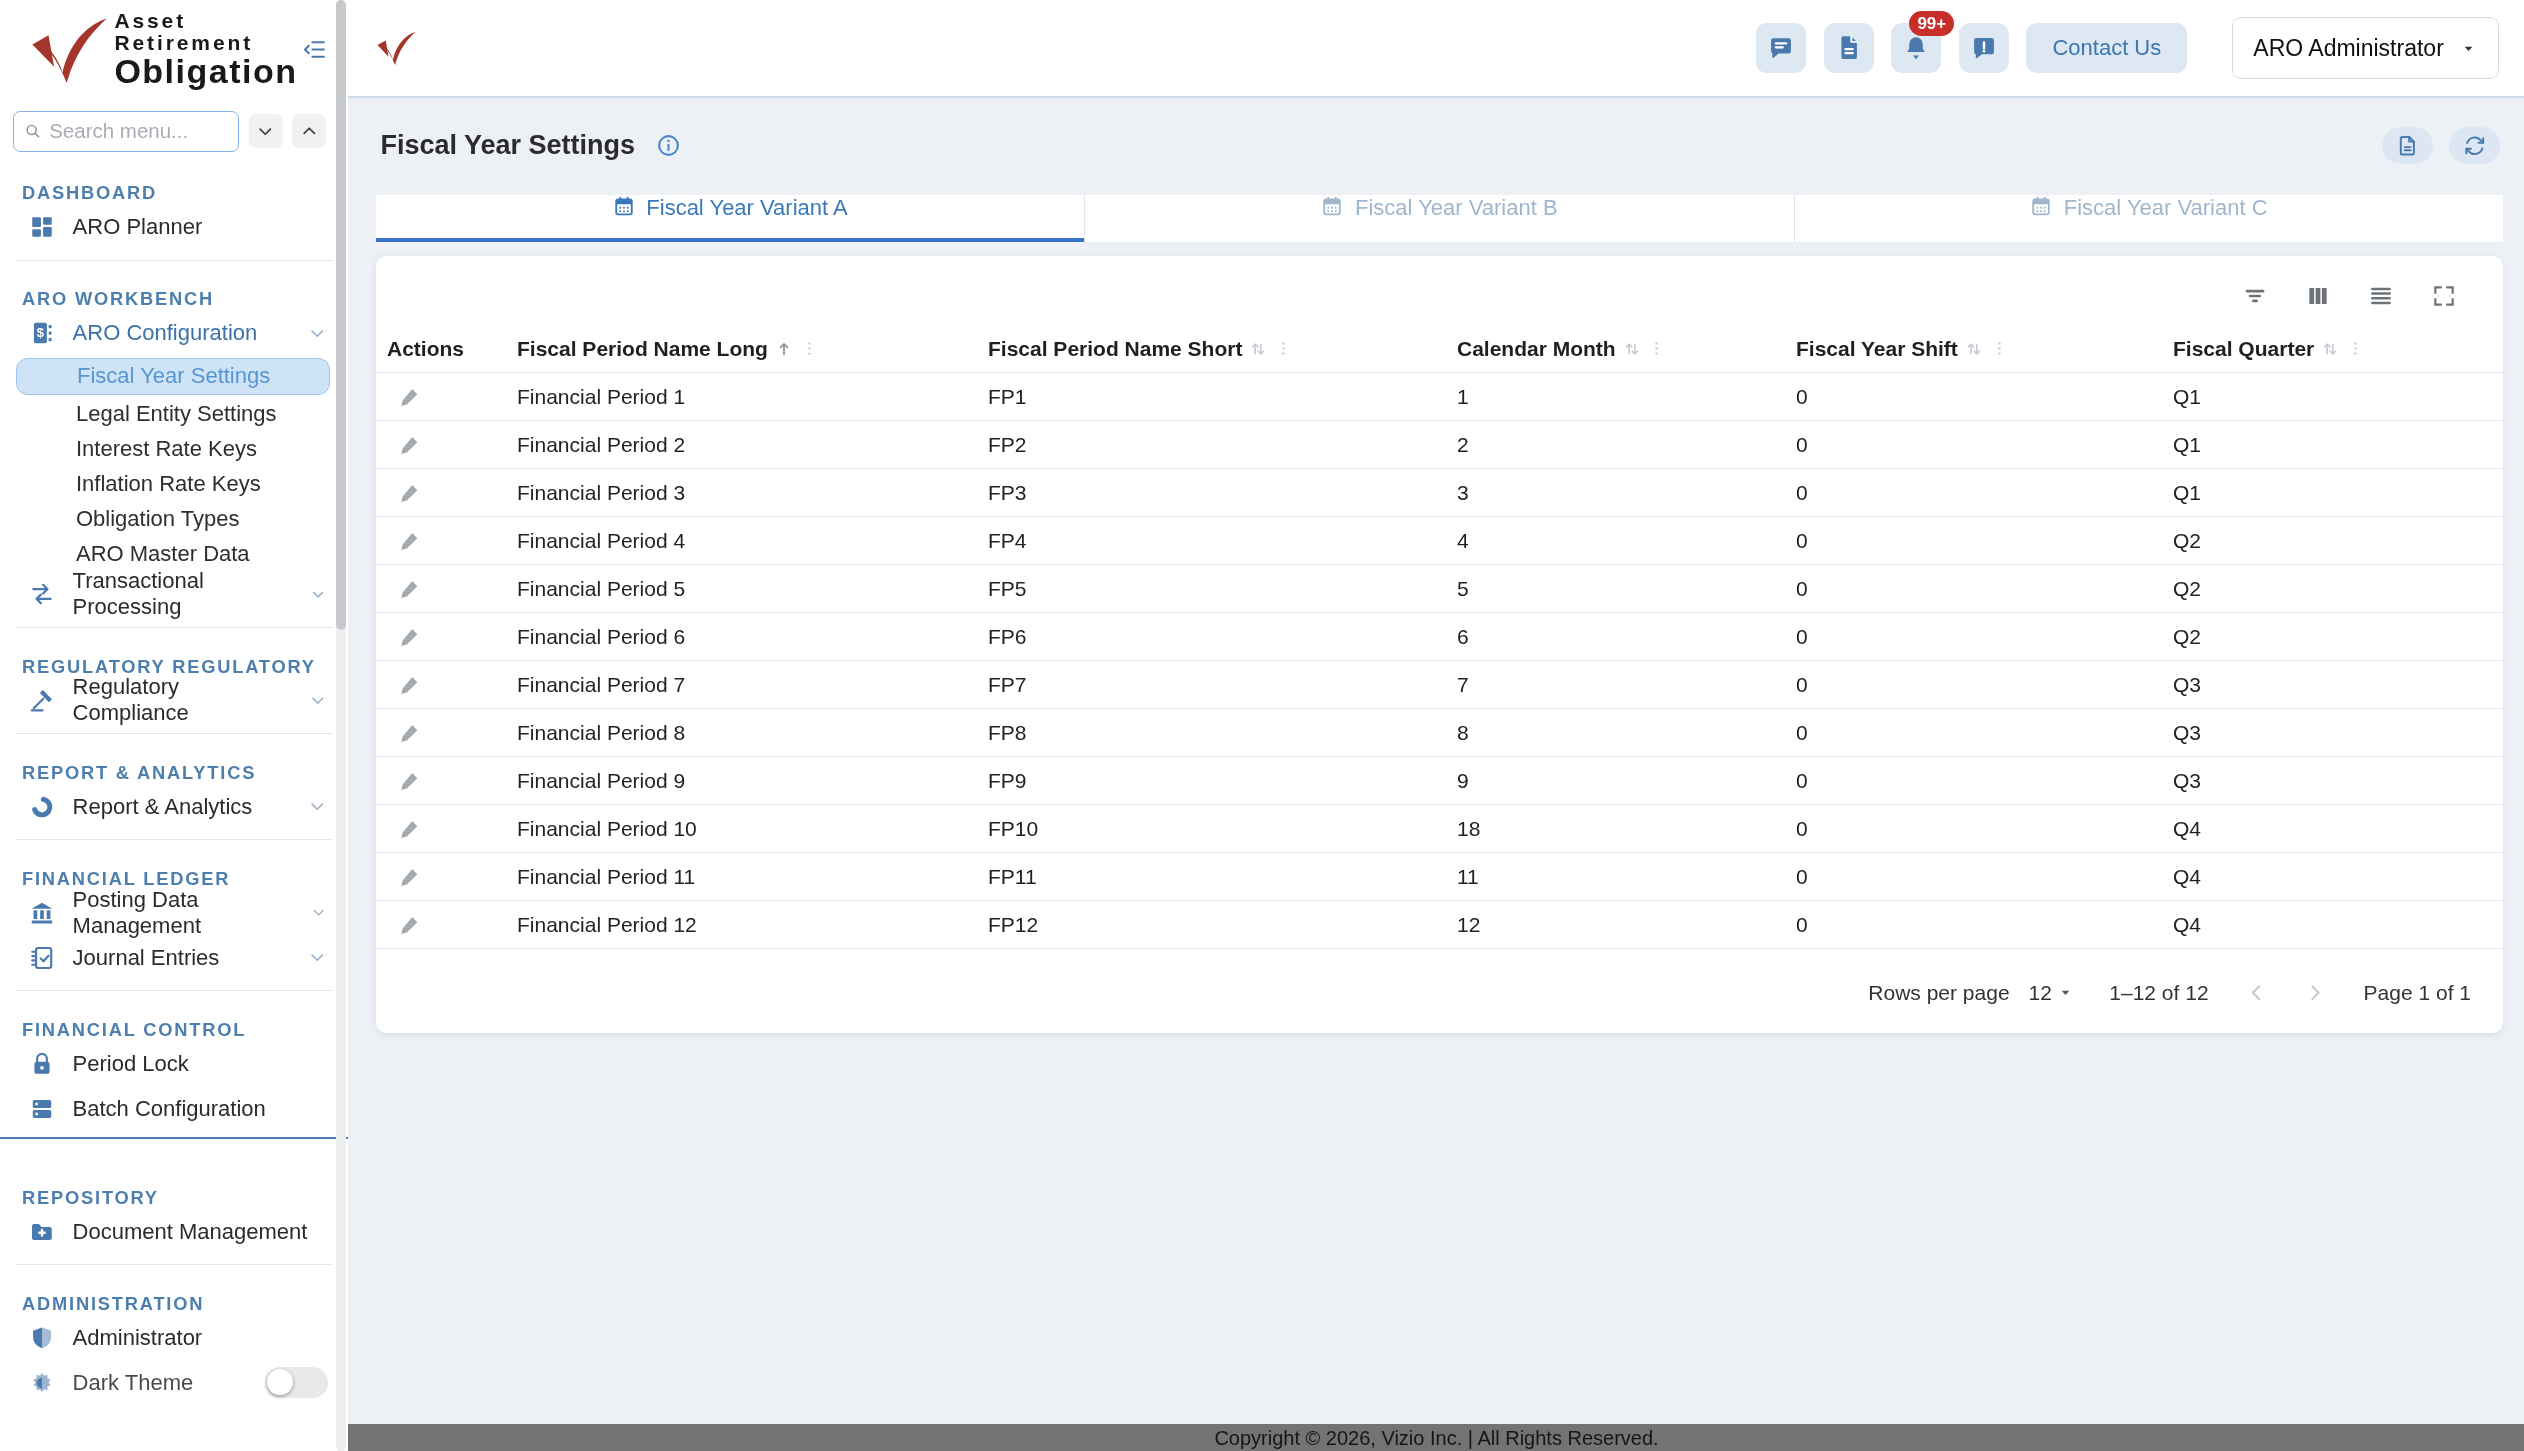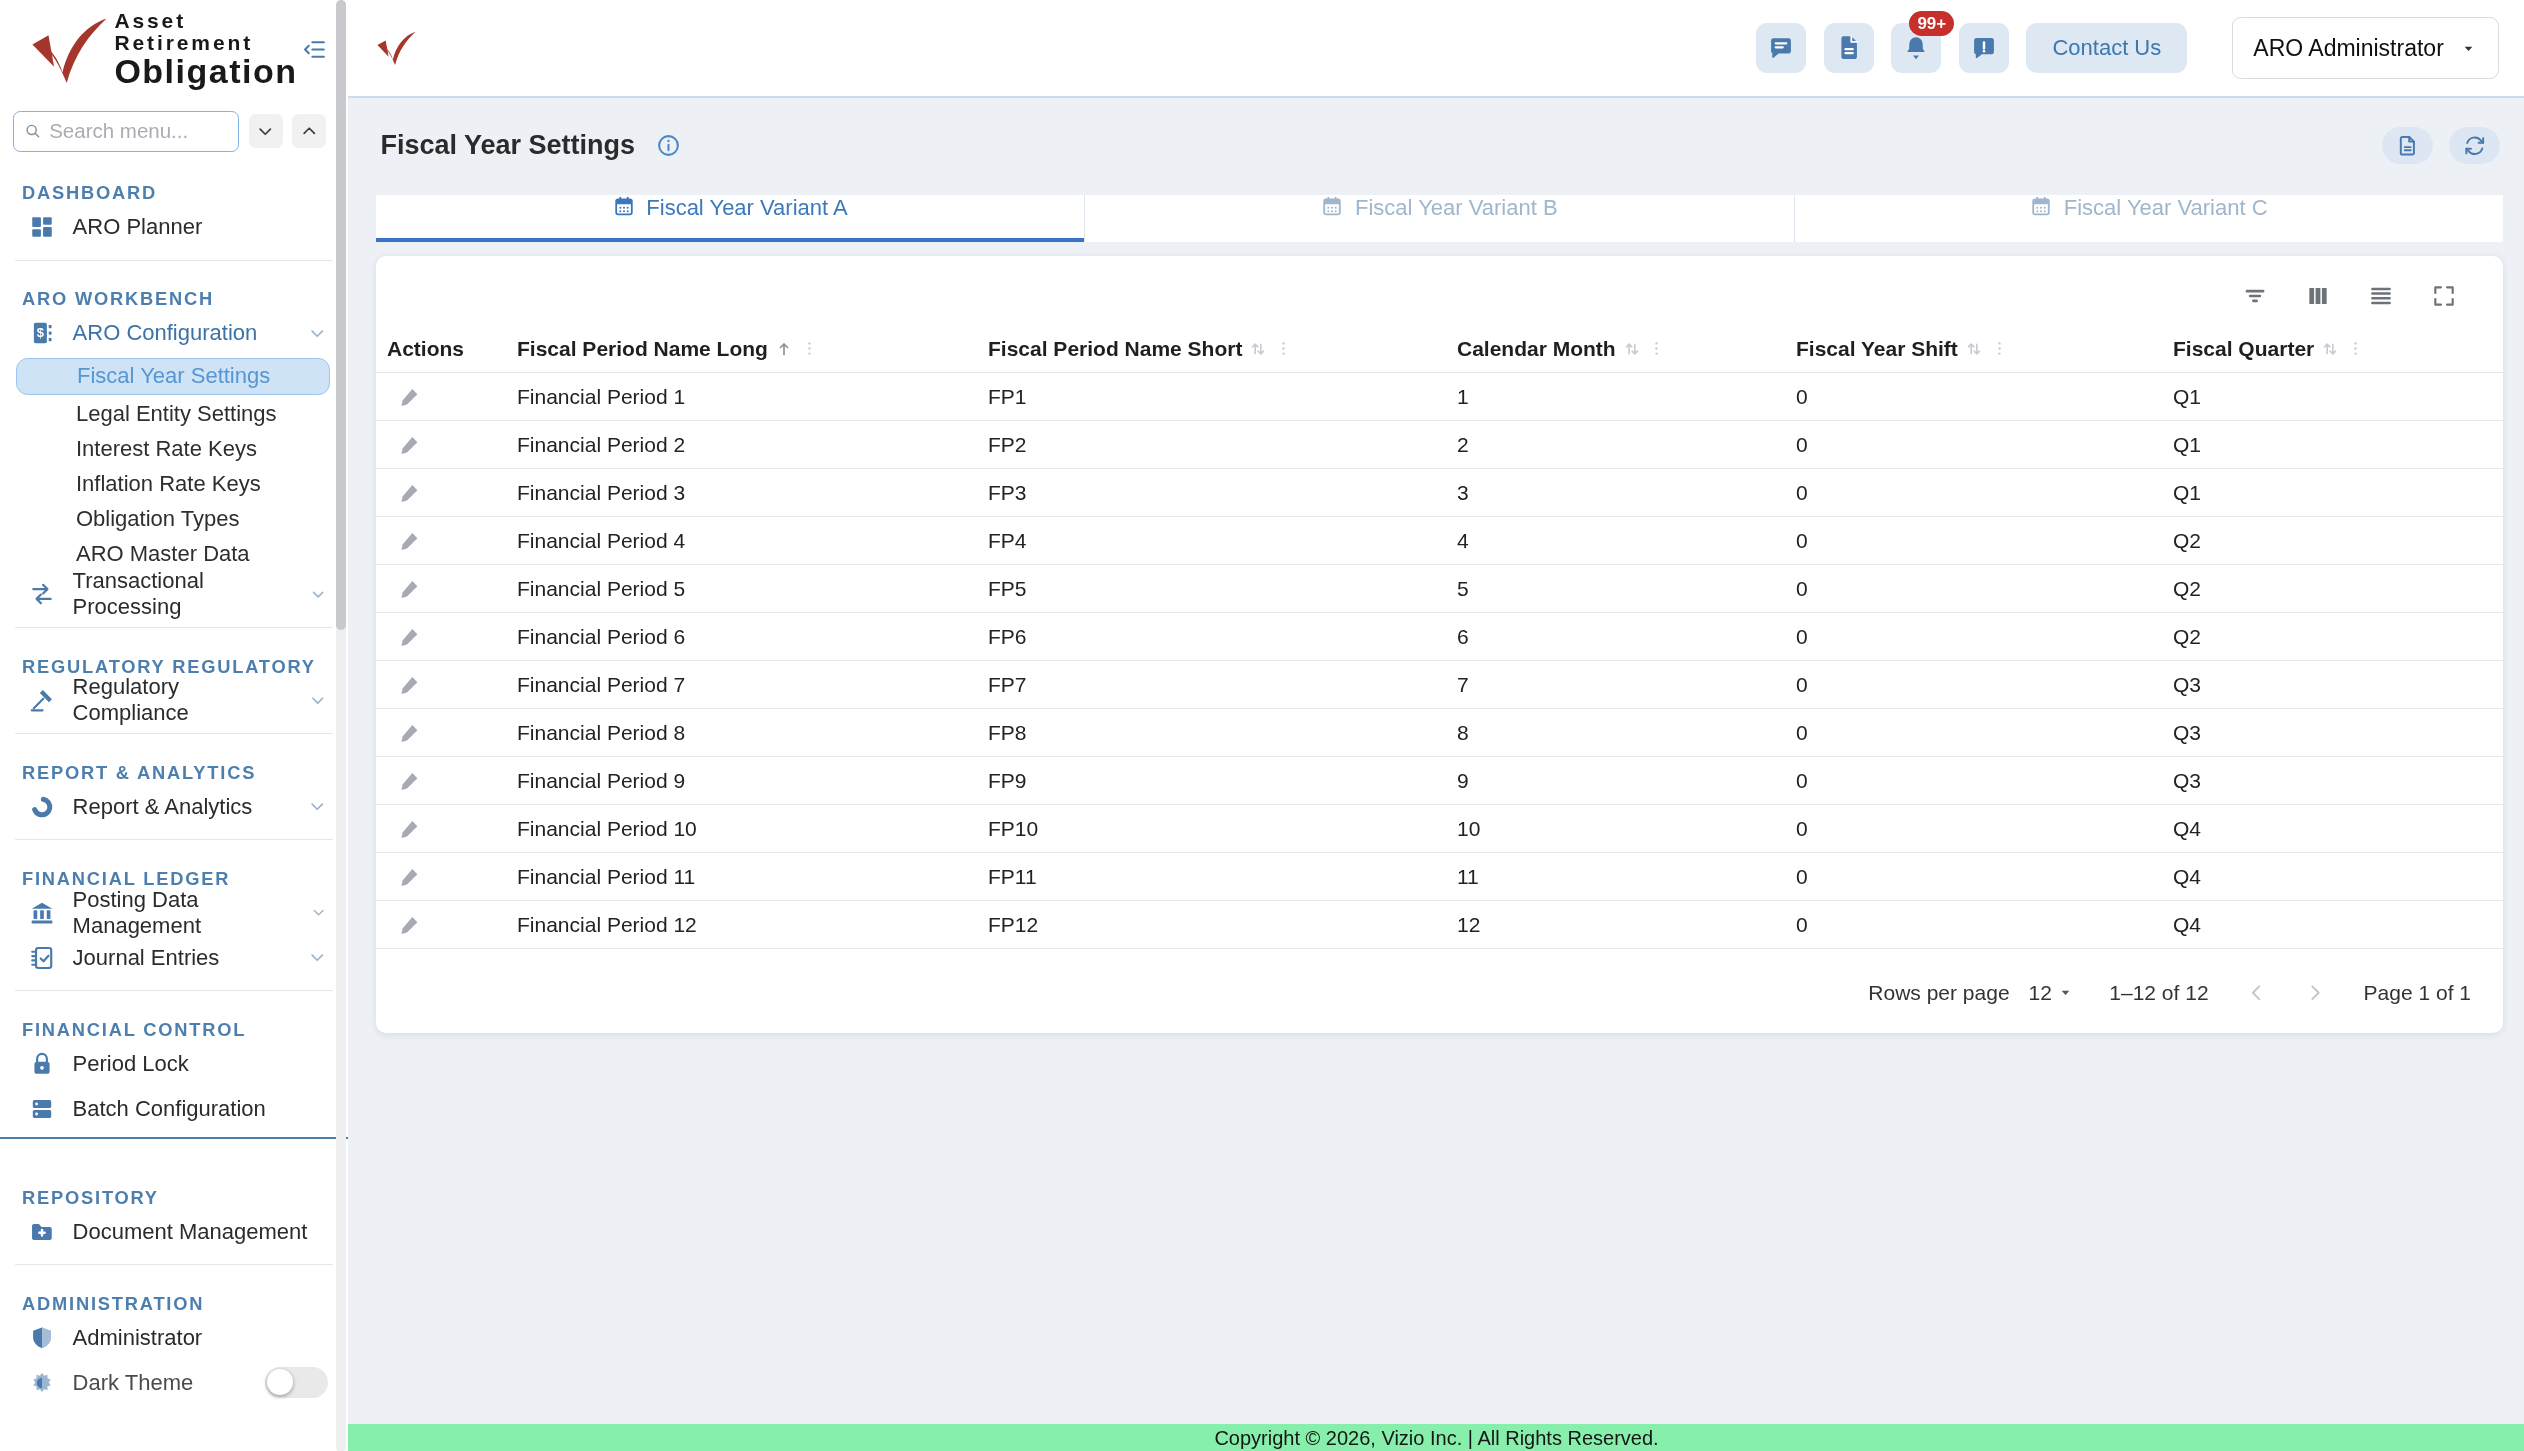--- a/index.html
+++ b/index.html
@@ -92,21 +92,21 @@
   .pencil-btn .icon { width:23.5px; height:23.5px; }
 
   .pagination { height:87px; display:flex; align-items:center; justify-content:flex-end; gap:34px; padding-right:32px; font-size:21px; color:#333; }
   .rpp { display:flex; align-items:center; gap:19px; }
   .rpp-value { display:flex; align-items:center; gap:4.4px; cursor:pointer; }
   .rpp-value .icon { width:19px; height:19px; color:#555; }
   .pg-nav { display:flex; align-items:center; gap:29px; }
   .pg-btn { width:29px; height:29px; display:flex; align-items:center; justify-content:center; color:#c4c6c9; cursor:pointer; }
   .pg-btn .icon { width:23.5px; height:23.5px; }
 
-  .footer { height:28px; flex:none; background:#86efac; display:flex; align-items:center; justify-content:center; font-size:20px; color:#161616; }
+  .footer { height:28px; flex:none; background:#737373; display:flex; align-items:center; justify-content:center; font-size:20px; color:#161616; }
 
   .icon { display:inline-flex; }
   .icon svg { width:100%; height:100%; display:block; }
 </style>
 </head>
 <body>
 
 <div class="app">
 
   <aside class="sidebar">
@@ -744,21 +744,21 @@
                 <span class="pencil-btn">
                   <span class="icon" style="width: 23.5px; height: 23.5px;">
                     <svg viewBox="0 0 24 24" fill="none" stroke="currentColor" stroke-width="2" stroke-linecap="round" stroke-linejoin="round">
                       <path d="M14.6 4.2l5.2 5.2L9.2 20l-5.8 1.4L4.8 15.6z" fill="currentColor" stroke="none"></path>
                     </svg>
                   </span>
                 </span>
               </div>
               <div class="td">Financial Period 10</div>
               <div class="td">FP10</div>
-              <div class="td">10</div>
+              <div class="td">18</div>
               <div class="td">0</div>
               <div class="td">Q4</div>
             </div>
             <div class="tgrid trow">
               <div class="td actions">
                 <span class="pencil-btn">
                   <span class="icon" style="width: 23.5px; height: 23.5px;">
                     <svg viewBox="0 0 24 24" fill="none" stroke="currentColor" stroke-width="2" stroke-linecap="round" stroke-linejoin="round">
                       <path d="M14.6 4.2l5.2 5.2L9.2 20l-5.8 1.4L4.8 15.6z" fill="currentColor" stroke="none"></path>
                     </svg>

